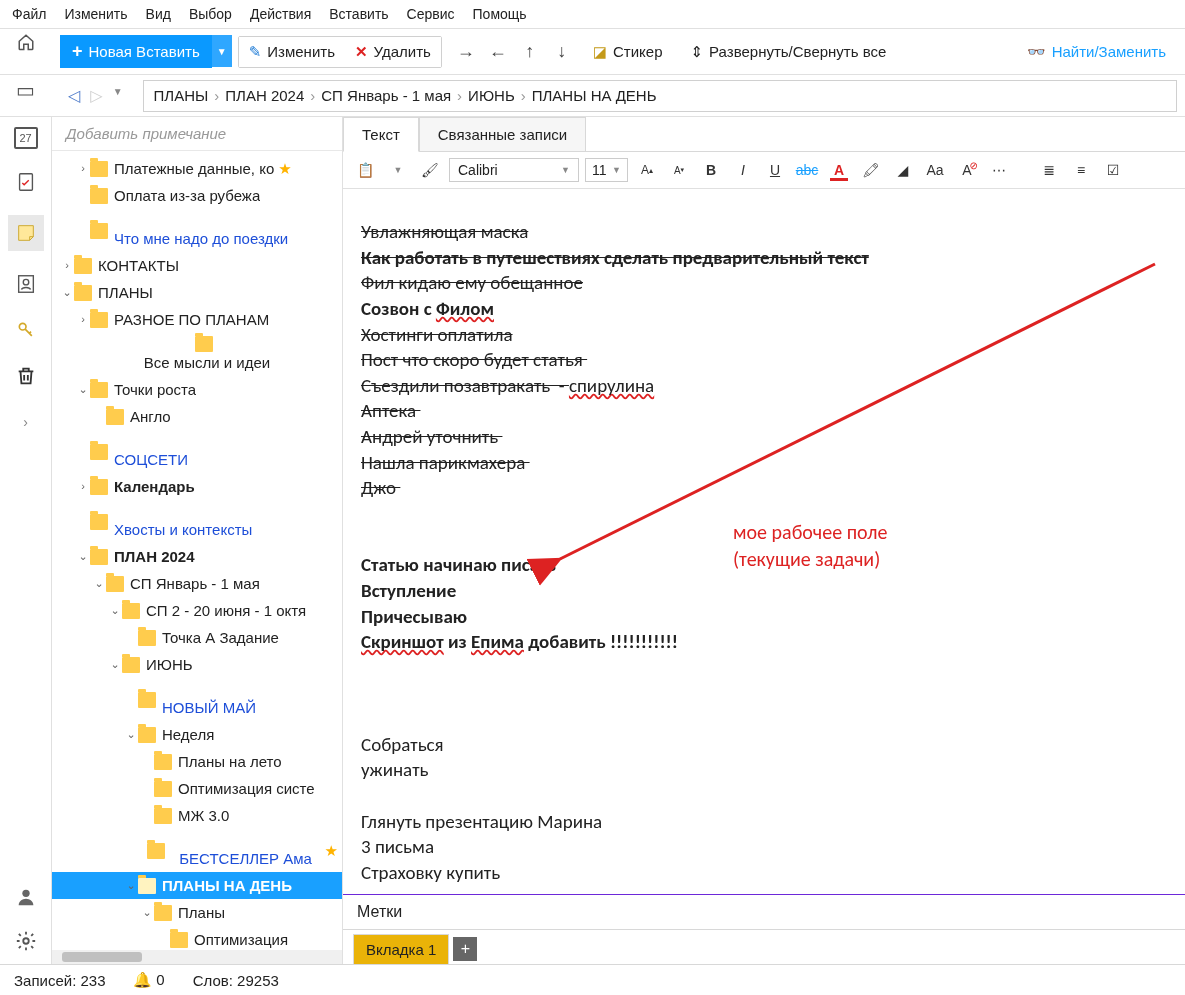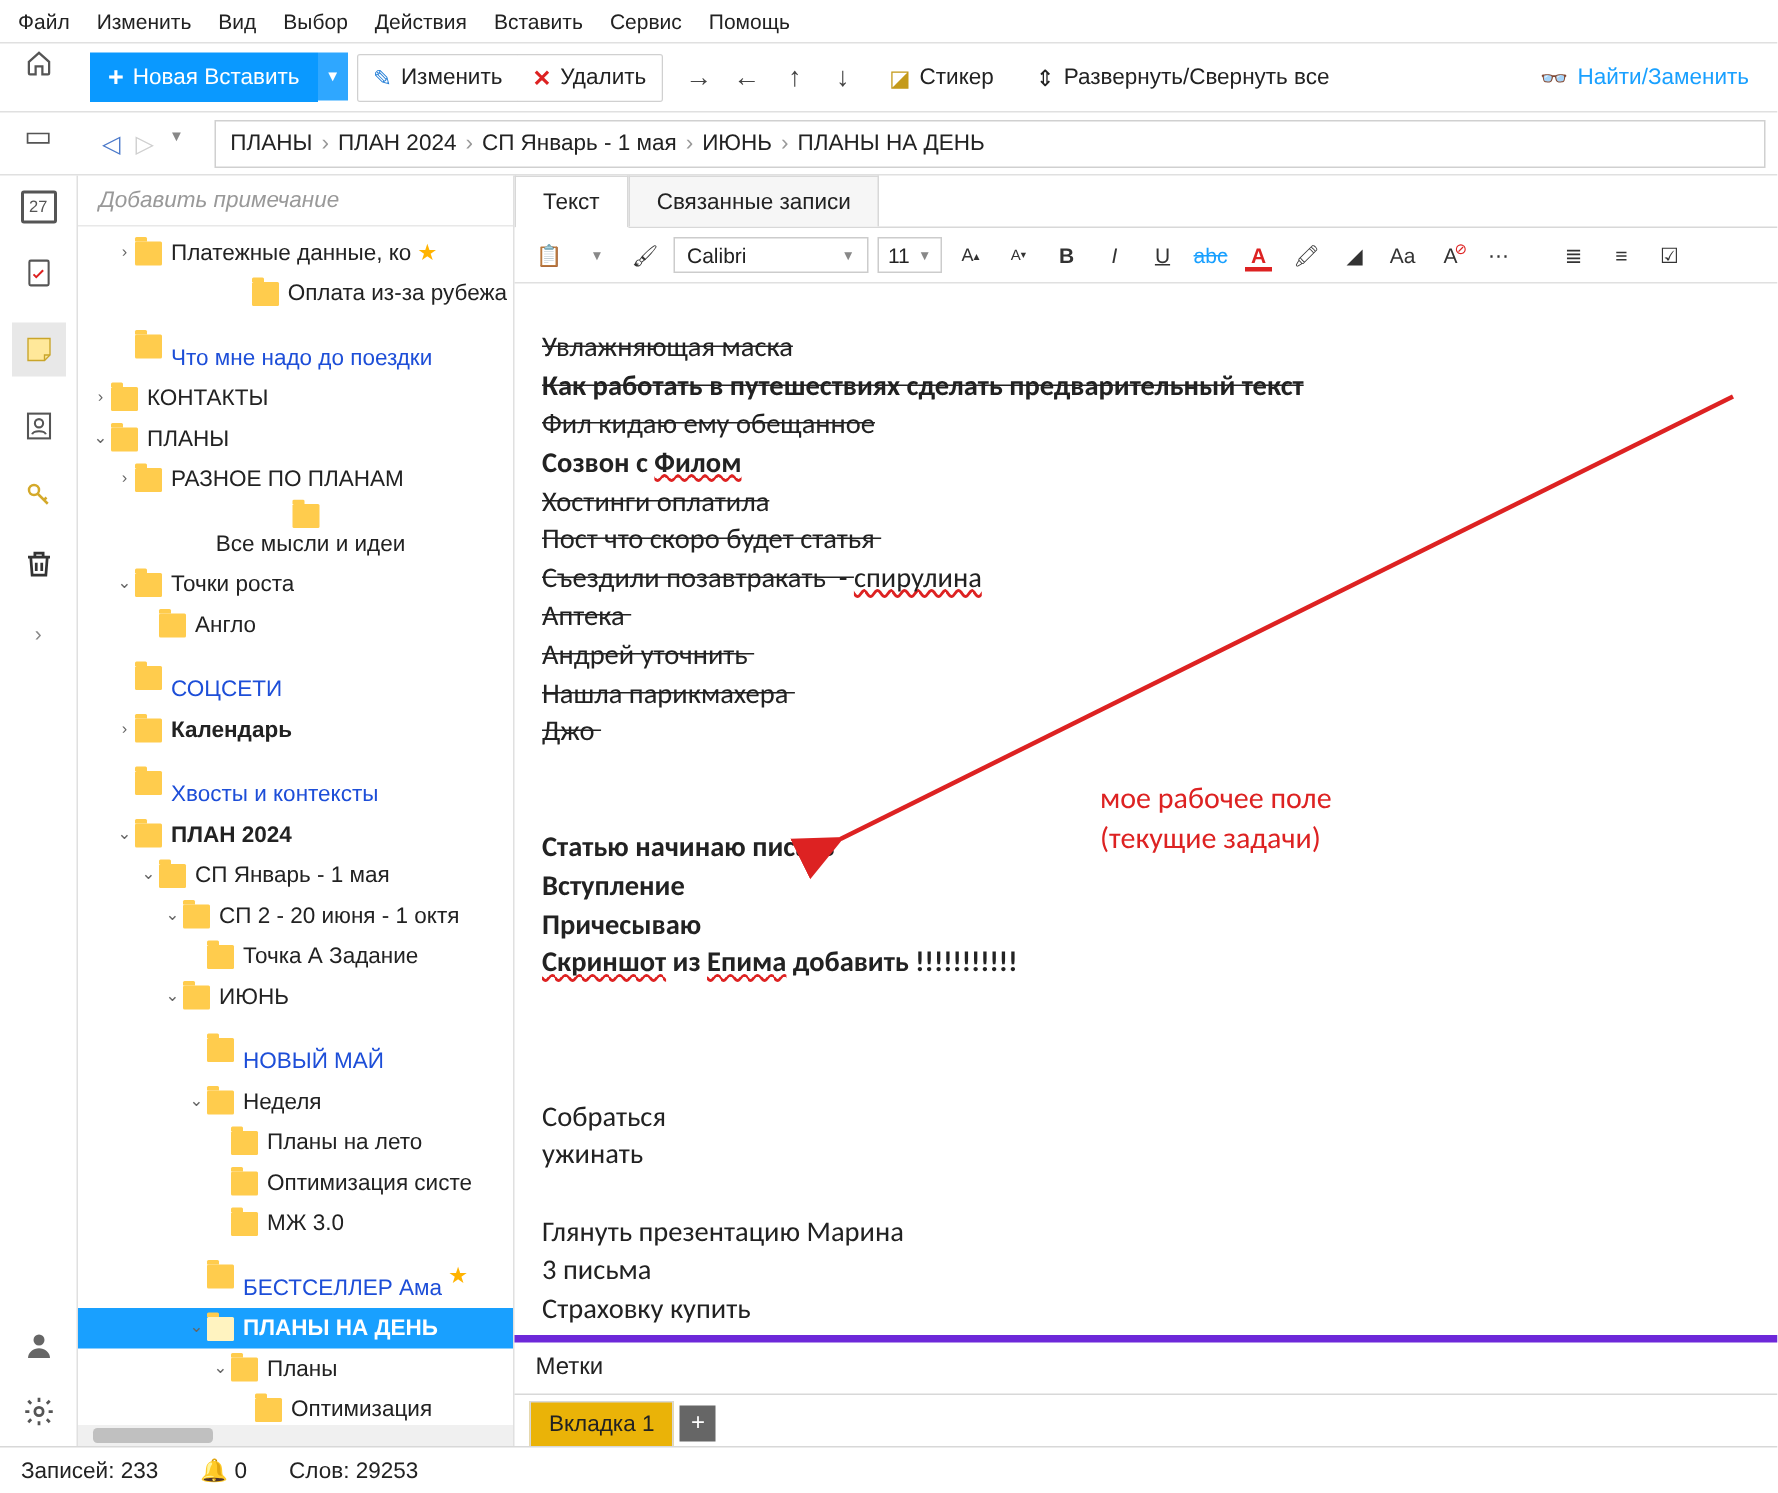--- a/index.html
+++ b/index.html
@@ -52,21 +52,21 @@
 .fbtn.red-a{color:#d22; font-weight:bold; position:relative;}
 .fbtn.und{ text-decoration:underline;}
 .fbtn.strike{ text-decoration:line-through; color:#19a0ff;}
 .editor { flex:1; padding: 30px 18px 10px 18px; font-family: Calibri, Arial, sans-serif; font-size: 19px; line-height: 1.35; overflow:auto; position:relative;}
 .editor .ln { white-space: pre-wrap; }
 .st { text-decoration: line-through; }
 .bd { font-weight: bold; }
 .sq { text-decoration: underline wavy #d22; text-decoration-skip-ink: none;}
 .annot { position:absolute; color:#d22; font-size:20px; font-family: Calibri,Arial,sans-serif;}
 .arrow-svg{position:absolute; top:0; right:0; pointer-events:none;}
-.metki { border-top:5px solid #6d28d9; padding:8px 14px; font-size:16px;}
+.metki { border-top:1px solid #6d28d9; padding:8px 14px; font-size:16px;}
 .bottom-tabs{ display:flex; align-items:center; border-top:1px solid #d8d8d8; padding:4px 10px 0 10px;}
 .bottom-tabs .btab{ padding:6px 12px; border:1px solid #d8d8d8; border-bottom:none; background:#eab308; font-size:15px;}
 .bottom-tabs .plus{ width:24px; height:24px; background:#666; color:#fff; display:flex; align-items:center; justify-content:center; margin-left:4px; font-size:16px;}
 .statusbar { border-top:1px solid #d8d8d8; padding:6px 14px; display:flex; gap:28px; font-size:15px; align-items:center;}
 .ic-svg{width:18px;height:18px;}
 </style>
 </head>
 <body>
 
 <div class="menubar">
@@ -198,21 +198,21 @@
 
   <div class="sidebar">
     <div class="add-note">Добавить примечание</div>
     <div class="tree" id="tree">
         <div class="tree-row" style="padding-left: 24px;">
           <span class="tw">›</span>
           <span class="fold"></span>
           <span class="lbl ">Платежные данные, ко</span>
           <span class="star">★</span>
         </div>
-        <div class="tree-row" style="padding-left: 24px; justify-content: flex-end;">
+        <div class="tree-row" style="padding-left: 24px;">
           <span class="tw"></span>
           <span class="fold"></span>
           <span class="lbl ">Оплата из-за рубежа</span>
         </div>
         <div class="tree-row" style="padding-left: 24px;">
           <span class="tw"></span>
           <span class="fold"></span>
           <span class="lbl red">Что мне надо до поездки</span>
         </div>
         <div class="tree-row" style="padding-left: 8px;">
@@ -303,21 +303,21 @@
         <div class="tree-row" style="padding-left: 88px;">
           <span class="tw"></span>
           <span class="fold"></span>
           <span class="lbl ">Оптимизация систе</span>
         </div>
         <div class="tree-row" style="padding-left: 88px;">
           <span class="tw"></span>
           <span class="fold"></span>
           <span class="lbl ">МЖ 3.0</span>
         </div>
-        <div class="tree-row" style="padding-left: 72px;">
+        <div class="tree-row" style="padding-left: 72px; justify-content: space-between;">
           <span class="tw"></span>
           <span class="fold"></span>
           <span class="lbl red">БЕСТСЕЛЛЕР Ама</span>
           <span class="star">★</span>
         </div>
         <div class="tree-row sel" style="padding-left: 72px;">
           <span class="tw">⌄</span>
           <span class="fold"></span>
           <span class="lbl bold">ПЛАНЫ НА ДЕНЬ</span>
         </div>

